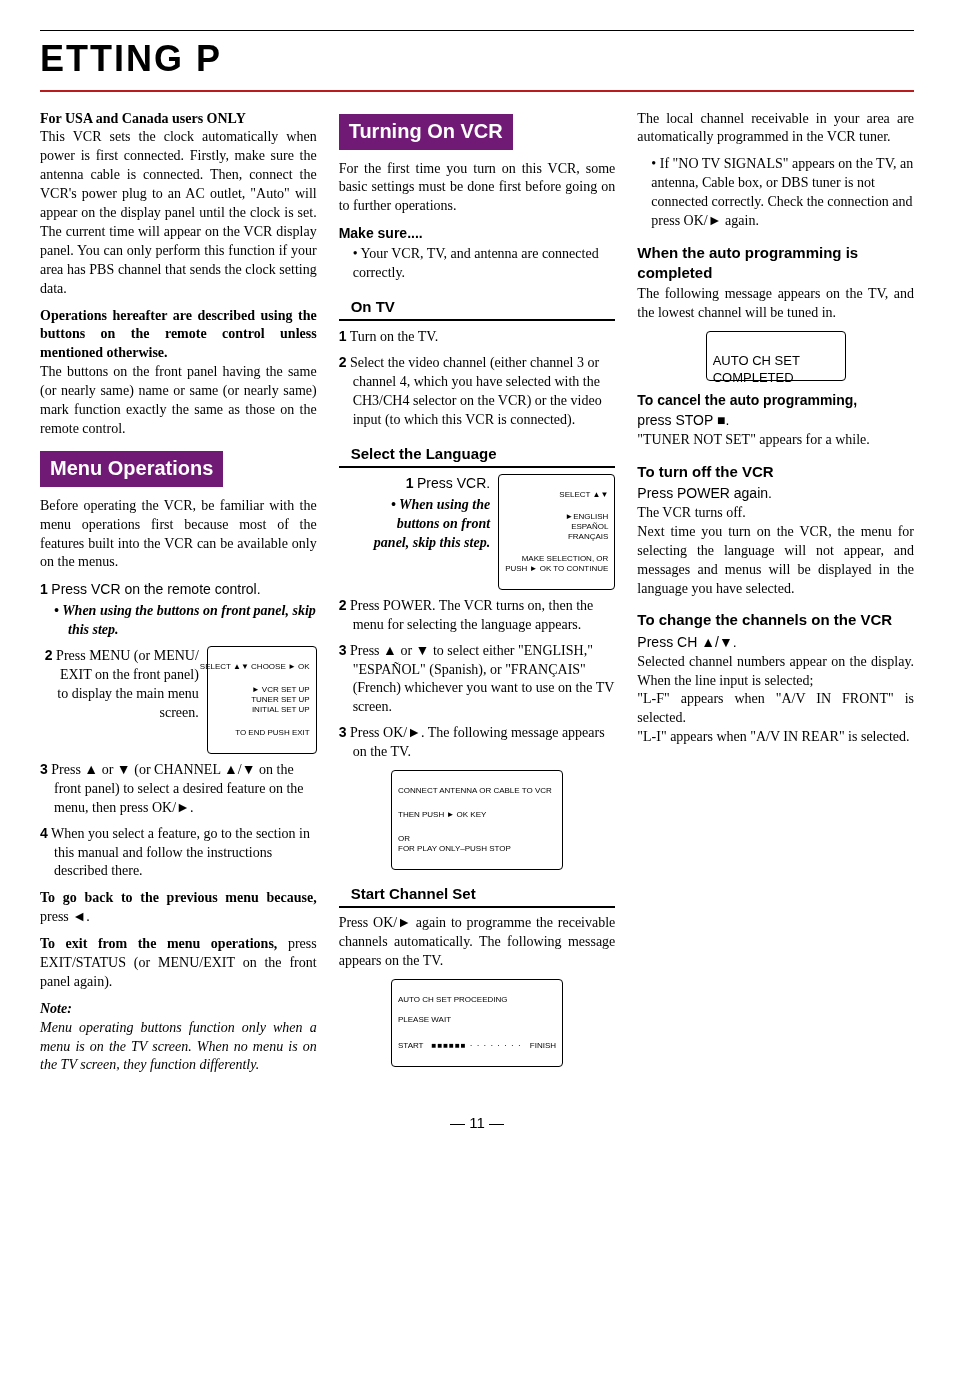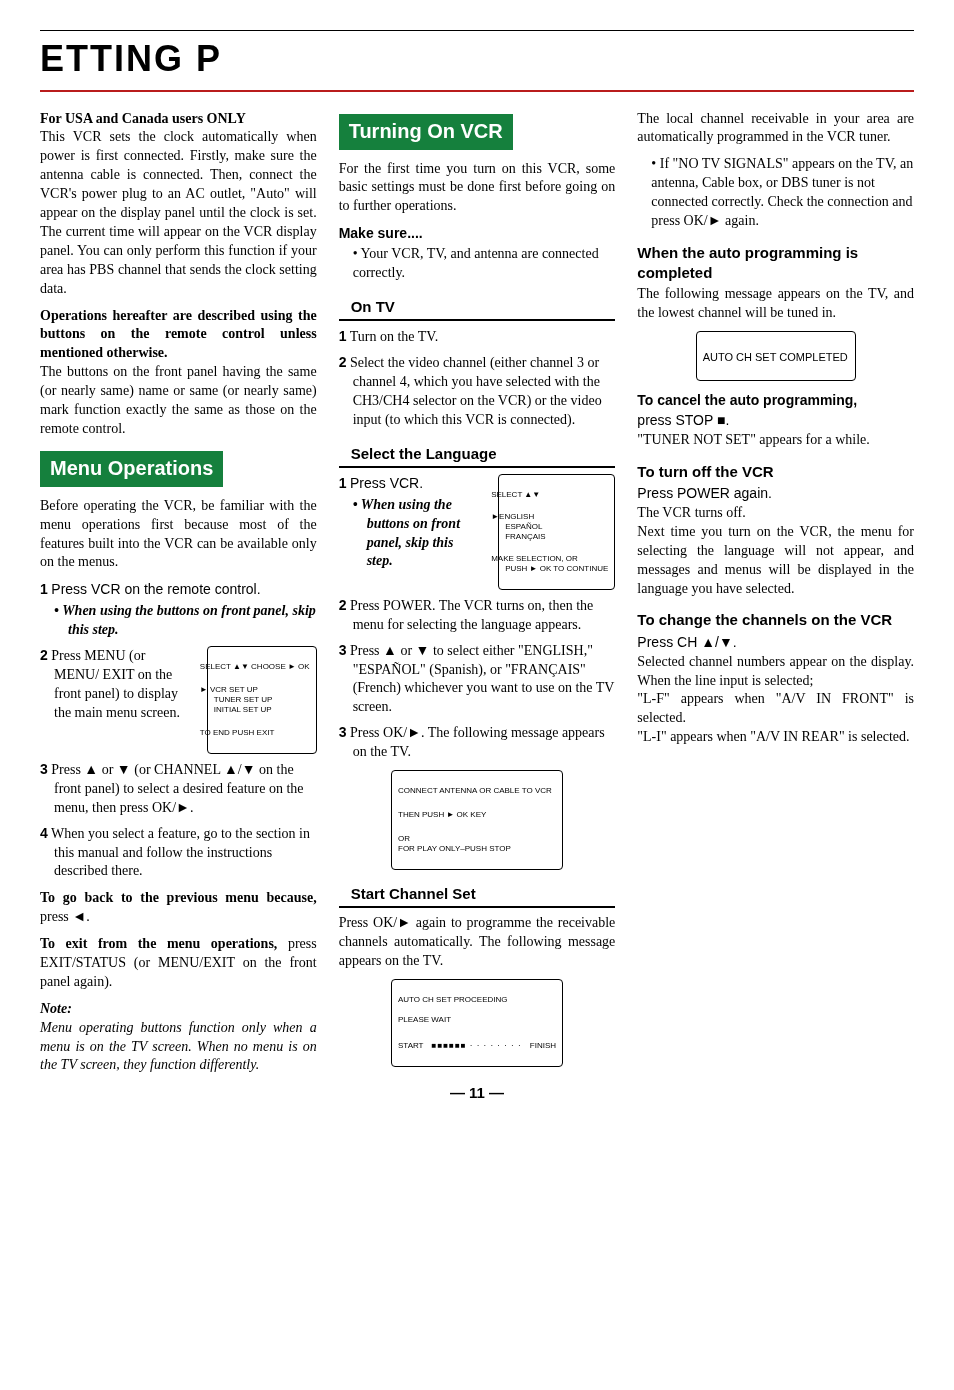--- a/index.html
+++ b/index.html
@@ -26,21 +26,21 @@
   .cols {
     display: flex;
     gap: 22px;
   }
   .col {
     flex: 1 1 0;
     min-width: 0;
   }
   .band {
     display: inline-block;
-    background: #15803d;
+    background: #701a75;
     color: #fff;
     font-family: Arial, Helvetica, sans-serif;
     font-weight: 700;
     font-size: 18px;
     padding: 4px 10px 5px 10px;
     margin: 4px 0 10px 0;
   }
   .band.big { font-size: 20px; }
   p { margin: 0 0 8px 0; text-align: justify; }
   .b { font-weight: 700; }
@@ -59,48 +59,49 @@
     font-size: 15px;
     margin: 12px 0 2px 0;
   }
   ol.steps { list-style: none; padding: 0; margin: 0 0 8px 0; }
   ol.steps > li { margin: 0 0 6px 0; padding-left: 14px; text-indent: -14px; }
   ol.steps > li .n { font-weight: 700; font-family: Arial, Helvetica, sans-serif; }
   ul.bul { list-style: none; padding: 0 0 0 14px; margin: 2px 0 6px 0; }
   ul.bul > li::before { content: "• "; }
   ul.bul.it > li { font-style: italic; font-weight: bold; }
   .sans { font-family: Arial, Helvetica, sans-serif; }
-  .wrap { display: flex; gap: 20px; align-items: flex-start; }
+  .wrap { display: flex; gap: 8px; align-items: flex-start; text-align: right; }
   .wrap > div:first-child { flex: 1; }
   .osd {
     border: 1px solid #000;
     border-radius: 4px;
     padding: 5px 6px;
     font-family: Arial, Helvetica, sans-serif;
     font-size: 8px;
     line-height: 1.25;
     background: #fff;
     white-space: pre-line;
     min-width: 100px;
   }
   .osd.center { margin: 6px auto; width: 172px; }
-  .osd.small { width: 160px; font-size: 11px; }
+  .osd.small { width: 140px; font-size: 13px; }
   .progress {
     font-family: Arial, Helvetica, sans-serif;
     font-size: 8px;
     display: flex;
     justify-content: space-between;
     margin-top: 6px;
   }
   .progress .bar { flex:1; text-align:center; letter-spacing:1px; }
   .pagenum {
     text-align: center;
     font-family: Arial, Helvetica, sans-serif;
-    font-weight: 700;
+    font-weight: 400;
     font-size: 15px;
+    margin-top: 30px;
   }
 </style>
 </head>
 <body>
 
 <h1 class="page-title">ETTING   P</h1>
 
 <div class="cols">
 
   <div class="col">

